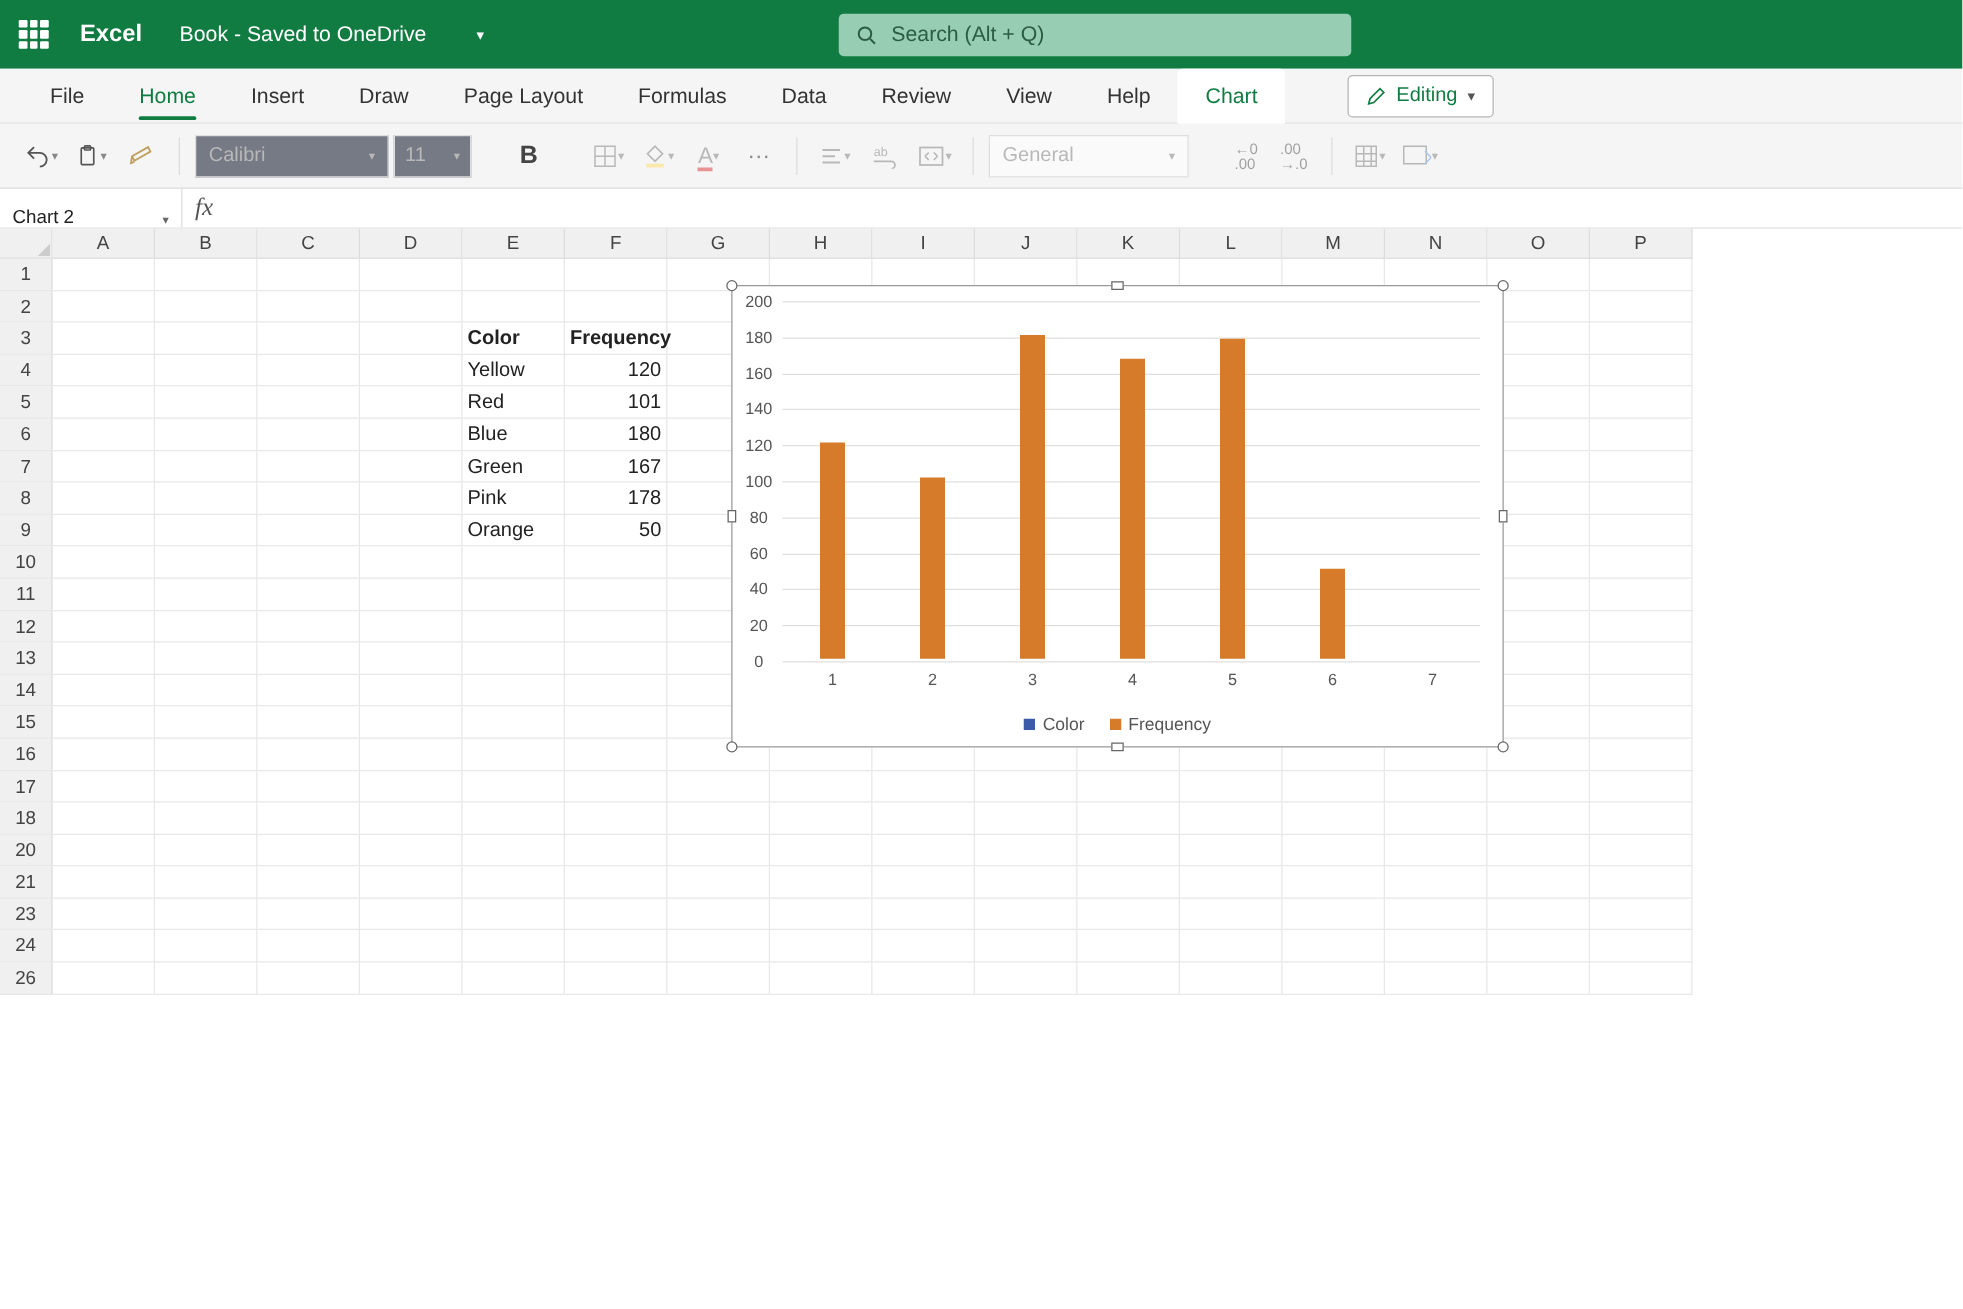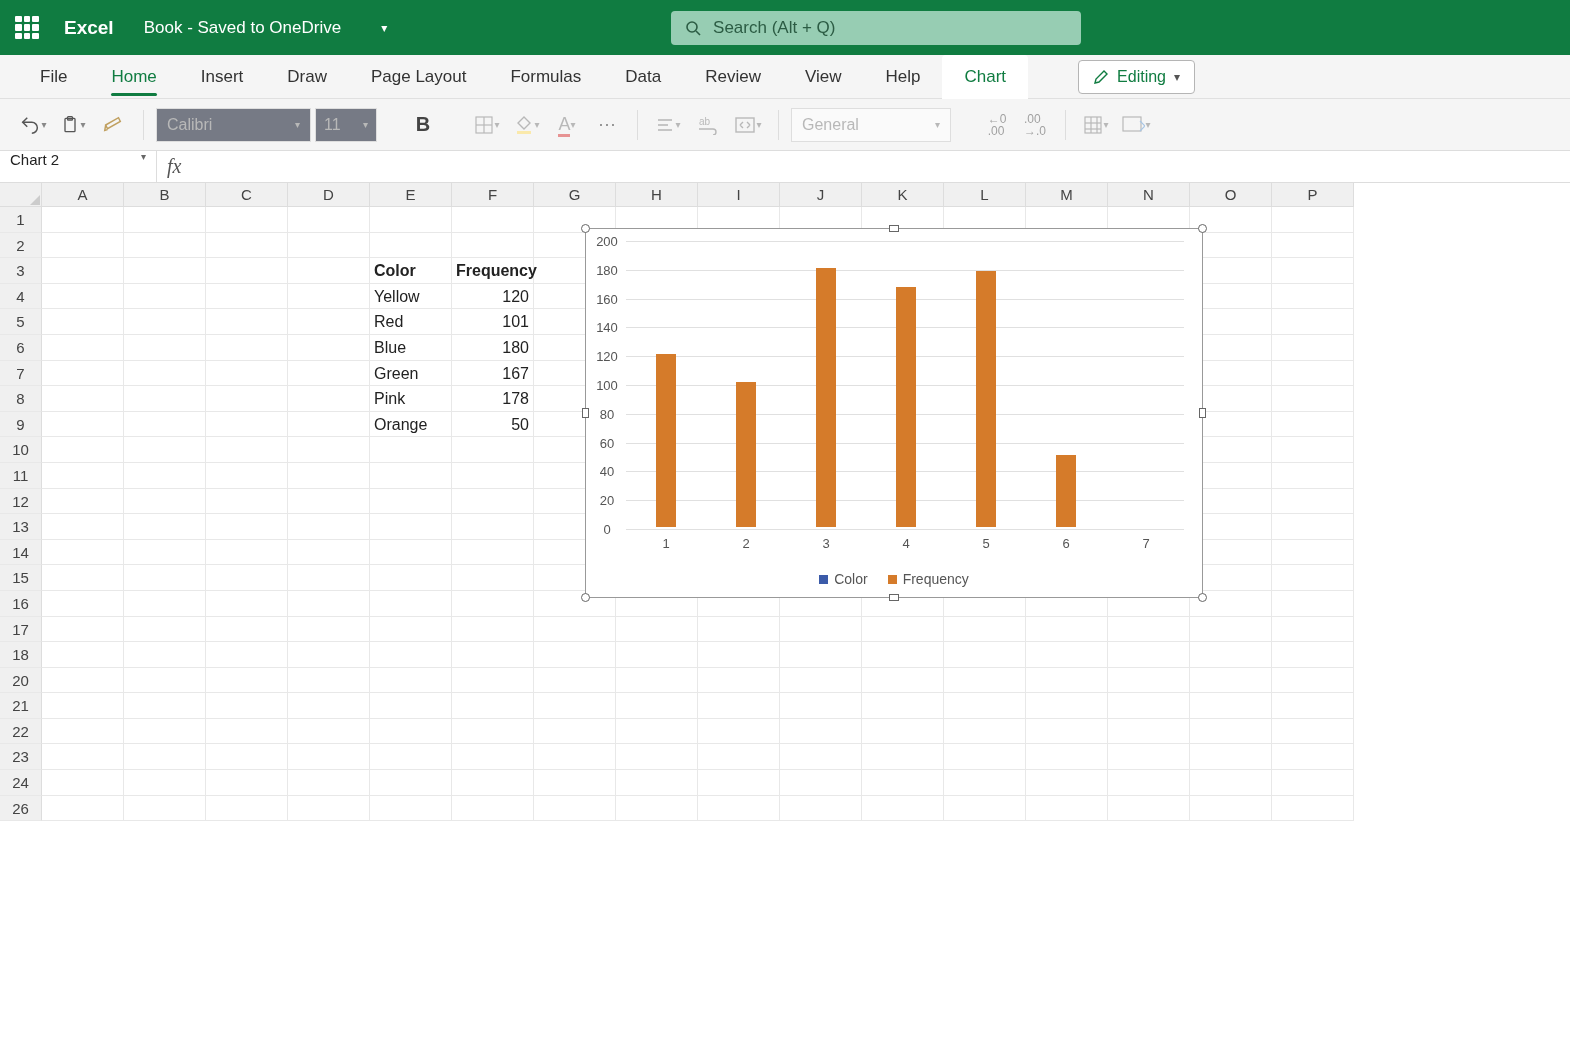--- a/index.html
+++ b/index.html
@@ -33,21 +33,21 @@
   .font-box, .size-box { height: 34px; border: 1px solid #ccc; display: flex; align-items: center; background: #0f172a; color: #888; font-size: 16px; }
   .font-box { width: 155px; padding: 0 10px; justify-content: space-between; }
   .size-box { width: 62px; padding: 0 8px; justify-content: space-between; }
   .tb-chev { font-size: 10px; color: #888; }
   .num-fmt { width: 160px; height: 34px; border: 1px solid #ccc; display: flex; align-items: center; justify-content: space-between; padding: 0 10px; background: #fff; color: #888; font-size: 16px; }
   .cluster { display: flex; align-items: center; gap: 2px; }
   .dim { opacity: 0.55; }
   
   
   .formula-bar { height: 32px; display: flex; align-items: center; border-bottom: 1px solid #ddd; }
-  .name-box { width: 157px; border-right: 1px solid #ddd; height: 100%; display: flex; align-items: flex-start; padding: 0 10px; font-size: 15px; position: relative; gap: 20px; }
+  .name-box { width: 146px; border-right: 1px solid #ddd; height: 100%; display: flex; align-items: flex-end; padding: 0 10px; font-size: 15px; position: relative; gap: 20px; }
   .name-box .chev { margin-left: auto; font-size: 10px; color: #666; }
   .fx-label { font-style: italic; padding: 0 10px; font-size: 20px; color: #555; font-family: "Times New Roman", serif; }
   .formula-input { flex: 1; height: 100%; display: flex; align-items: center; padding: 0 5px; }
   
   
   .grid-area { position: relative; background: #fff; }
   .col-headers { display: flex; height: 24px; }
   .corner { width: 42px; border-right: 1px solid #ddd; border-bottom: 1px solid #ddd; background: #f0f0f0; display:flex; align-items:flex-end; justify-content:flex-end;}
   .corner svg { margin:1px;}
   .ch { width: 82px; border-right: 1px solid #ddd; border-bottom: 1px solid #ddd; background: #f0f0f0; text-align: center; line-height: 24px; font-size: 15px; color: #444; }
@@ -632,39 +632,20 @@
         <div class="cell"></div>
         <div class="cell"></div>
         <div class="cell"></div>
         <div class="cell"></div>
         <div class="cell"></div>
         <div class="cell"></div>
         <div class="cell"></div>
       </div>
       <div class="row">
         <div class="rh">21</div>
-        <div class="cell"></div>
-        <div class="cell"></div>
-        <div class="cell"></div>
-        <div class="cell"></div>
-        <div class="cell"></div>
-        <div class="cell"></div>
-        <div class="cell"></div>
-        <div class="cell"></div>
-        <div class="cell"></div>
-        <div class="cell"></div>
-        <div class="cell"></div>
-        <div class="cell"></div>
-        <div class="cell"></div>
-        <div class="cell"></div>
-        <div class="cell"></div>
-        <div class="cell"></div>
-      </div>
-      <div class="row">
-        <div class="rh">22</div>
         <div class="cell"></div>
         <div class="cell"></div>
         <div class="cell"></div>
         <div class="cell"></div>
         <div class="cell"></div>
         <div class="cell"></div>
         <div class="cell"></div>
         <div class="cell"></div>
         <div class="cell"></div>
         <div class="cell"></div>

